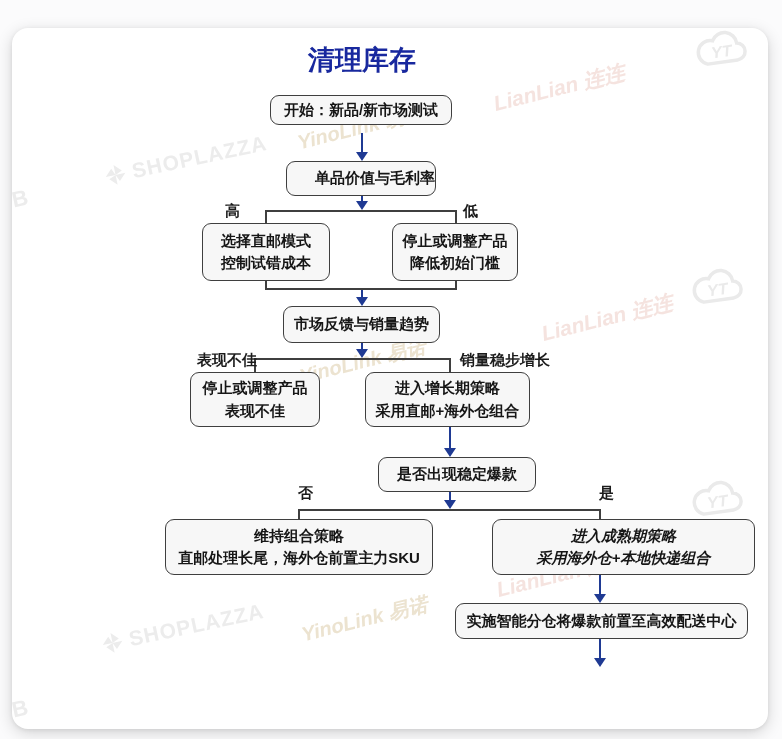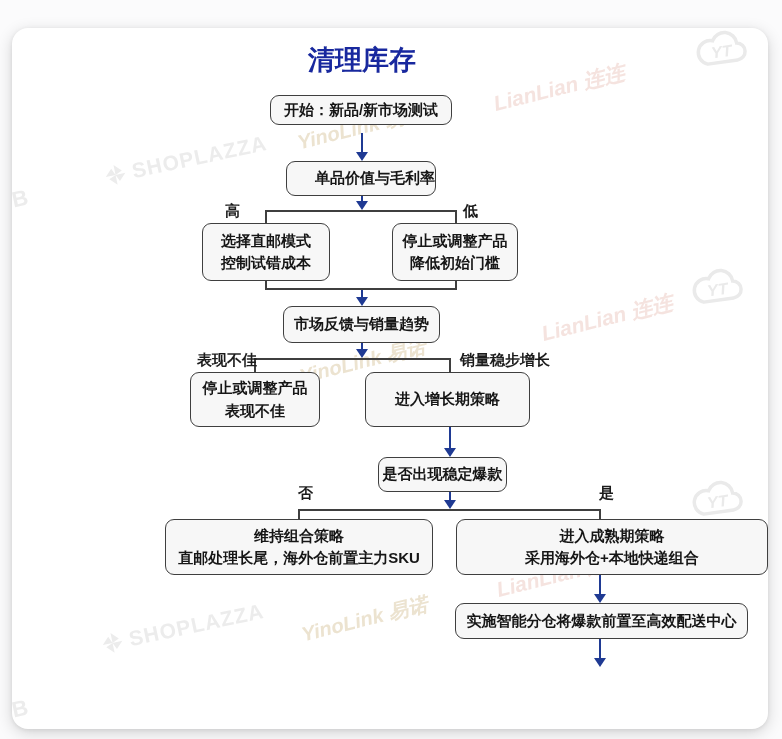--- a/index.html
+++ b/index.html
@@ -169,32 +169,33 @@
       <span>市场反馈与销量趋势</span>
     </div>
 
     <div class="node" style="left:178px;top:344px;width:130px;height:55px;text-align:right;">
       <span>停止或调整产品</span>
       <span>表现不佳</span>
     </div>
 
     <div class="node" style="left:353px;top:344px;width:165px;height:55px;justify-content:center;">
       <span>进入增长期策略</span>
-    </div>
-
-    <div class="node" style="left:366px;top:429px;width:129px;height:35px;">
+      <span>采用直邮+海外仓组合</span>
+    </div>
+
+    <div class="node" style="left:366px;top:429px;width:158px;height:35px;">
       <span>是否出现稳定爆款</span>
     </div>
 
     <div class="node" style="left:153px;top:491px;width:268px;height:56px;">
       <span>维持组合策略</span>
       <span>直邮处理长尾，海外仓前置主力SKU</span>
     </div>
 
-    <div class="node" style="left:444px;top:491px;width:312px;height:56px;">
+    <div class="node" style="left:480px;top:491px;width:263px;height:56px;font-style:italic;">
       <span>进入成熟期策略</span>
       <span>采用海外仓+本地快递组合</span>
     </div>
 
     <div class="node" style="left:443px;top:575px;width:293px;height:36px;">
       <span>实施智能分仓将爆款前置至高效配送中心</span>
     </div>
 
 
   </div>

